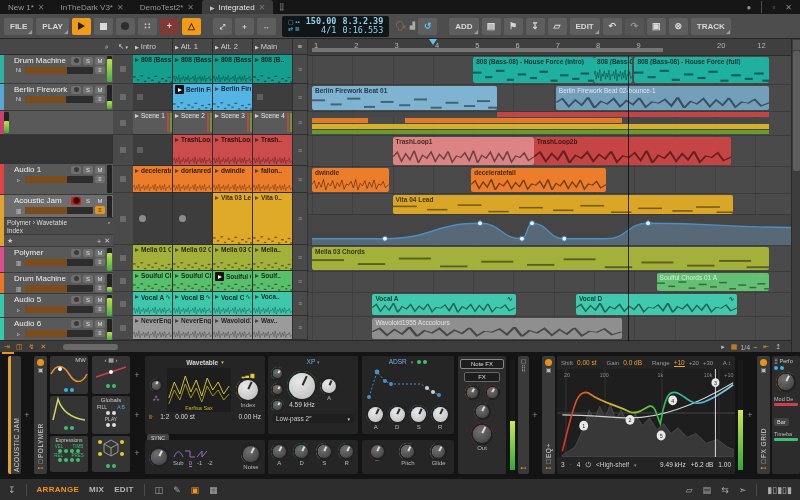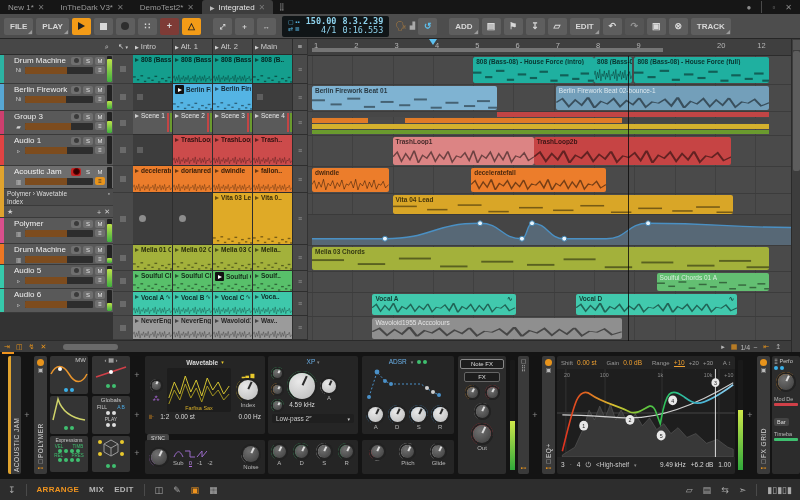--- a/index.html
+++ b/index.html
@@ -311,42 +311,25 @@
                 </span>
                 <span class="tbtn">≡</span>
               </div>
             </div>
             <div class="tmeter">
               <i style="height:35%"></i>
             </div>
           </div>
           <div class="trow" style="height: 24px;">
             <div class="tstrip" style="background: rgb(205, 63, 110);"></div>
-            <div class="tbody">
-              <div class="ttop">
-                <span class="tname">Group 3</span>
-                <span class="tbtn rec">
-                  <i></i>
-                </span>
-                <span class="tbtn">S</span>
-                <span class="tbtn">M</span>
-              </div>
-              <div class="tmid">
-                <span class="ticon">▰</span>
-                <span class="tvol">
-                  <i style="width:68%"></i>
-                </span>
-                <span class="tbtn">≡</span>
-              </div>
-            </div>
             <div class="tmeter">
               <i style="height:55.00000000000001%"></i>
             </div>
           </div>
-          <div class="trow" style="height: 31px;">
+          <div class="trow" style="height: 31px; margin-top: 29px;">
             <div class="tstrip" style="background: rgb(224, 67, 67);"></div>
             <div class="tbody">
               <div class="ttop">
                 <span class="tname">Audio 1</span>
                 <span class="tbtn rec">
                   <i></i>
                 </span>
                 <span class="tbtn">S</span>
                 <span class="tbtn">M</span>
               </div>

